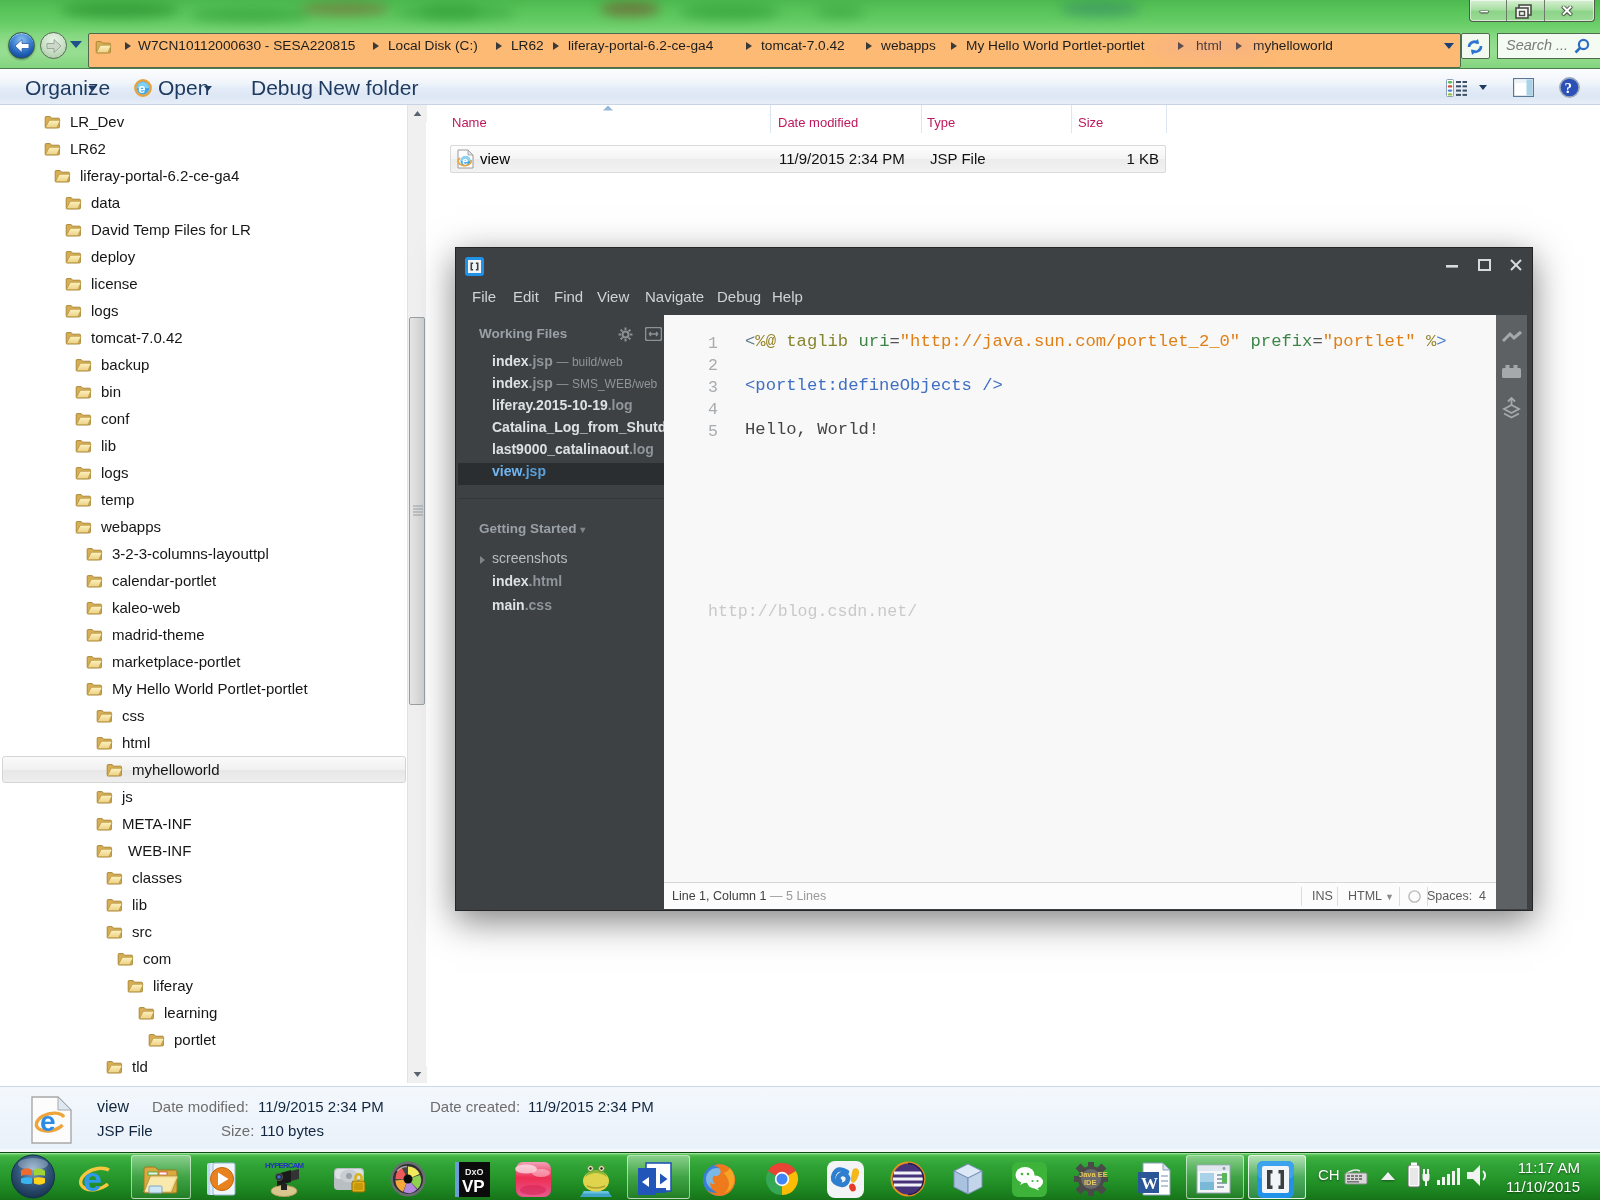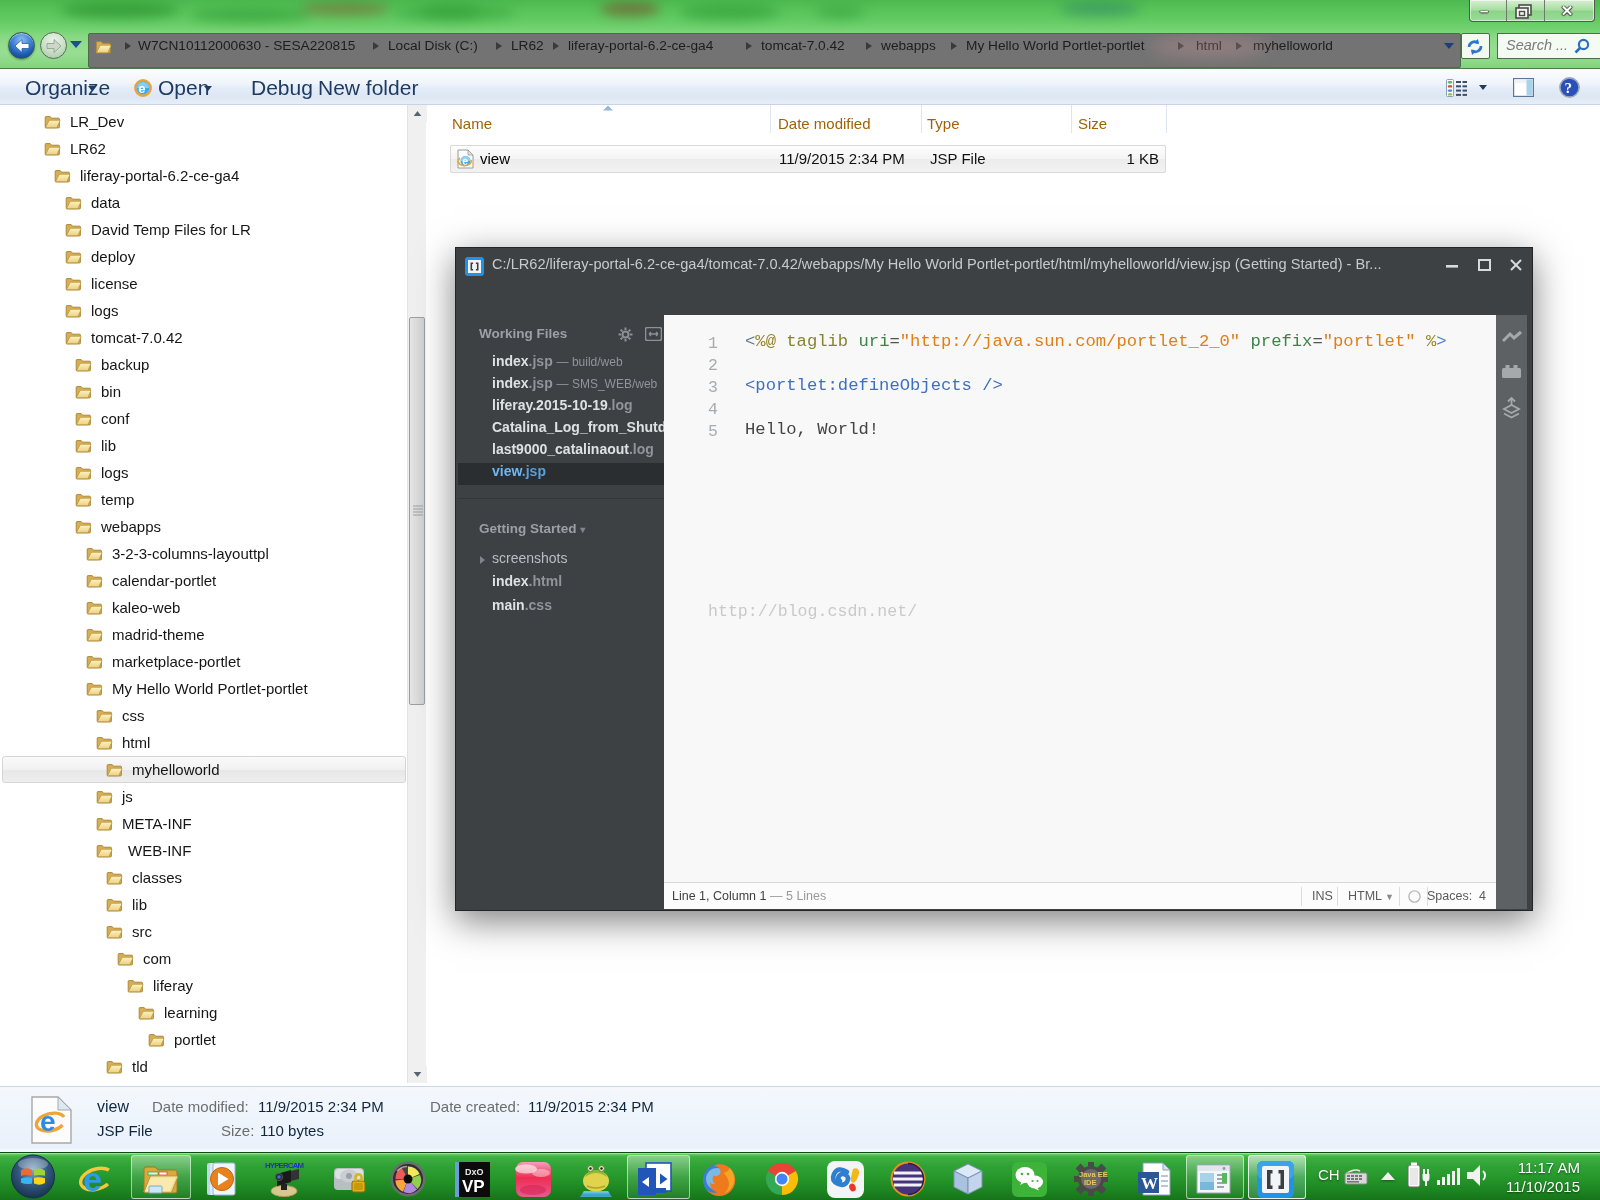--- a/index.html
+++ b/index.html
@@ -15,41 +15,41 @@
 #capbtns .cb{flex:1;position:relative;border-right:1px solid #6f7a6b}
 #capbtns .cb:last-child{border-right:none}
 .glyph{position:absolute;color:#fff;text-shadow:0 0 1px #3b4038,0 1px 1px #3b4038,1px 0 1px #3b4038,-1px 0 1px #3b4038;font-weight:bold}
 #backBtn{left:8px;top:32px;width:27px;height:27px;border-radius:50%;
  background:radial-gradient(circle at 50% 28%,#8fc0ee 0%,#4488d8 38%,#1c5ab0 68%,#123c7e 100%);
  border:1px solid #35573a;box-shadow:inset 0 1px 1px rgba(255,255,255,.5),0 1px 2px rgba(0,0,0,.3)}
 #fwdBtn{left:40px;top:32px;width:27px;height:27px;border-radius:50%;
  background:radial-gradient(circle at 50% 30%,#e9f4e7 0%,#cfe3cc 45%,#b7d2b4 75%,#a8c8a6 100%);
  border:1px solid #5c6b58}
 #navdrop{left:70px;top:41px;width:0;height:0;border-left:6px solid transparent;border-right:6px solid transparent;border-top:7px solid #1c4f8b}
-#addrBar{left:88px;top:33px;width:1373px;height:35px;background:#737373;border:1px solid #4e6b4e;border-radius:2px;overflow:hidden}
+#addrBar{left:88px;top:33px;width:1373px;height:35px;background:#fdba74;border:1px solid #4e6b4e;border-radius:2px;overflow:hidden}
 #refreshBtn{left:1461px;top:33px;width:29px;height:26px;background:#f2faf0;border:1px solid #4e6b4e;border-radius:2px}
 #searchBox{left:1497px;top:33px;width:120px;height:26px;background:#f4fbf2;border:1px solid #4e6b4e;border-radius:0}
 .bc{position:absolute;top:0;height:24px;line-height:24px;font-size:13.7px;color:#1d1d1d;white-space:nowrap}
 .bsep{position:absolute;top:8px;width:0;height:0;border-top:4.5px solid transparent;border-bottom:4.5px solid transparent;border-left:6px solid #3a3a3a}
 #toolbar{left:0;top:68px;width:1600px;height:37px;
  background:linear-gradient(180deg,#fcfdfe 0%,#f0f5fb 40%,#e3ecf7 55%,#dde7f4 80%,#e7eef8 100%);
  border-top:1px solid #4e7c4e;border-bottom:1px solid #c8d4e4}
 .tbtxt{position:absolute;top:9px;height:20px;line-height:20px;font-size:21px;color:#1f3b60;white-space:nowrap}
 .tbdrop{position:absolute;top:17px;width:0;height:0;border-left:4.5px solid transparent;border-right:4.5px solid transparent;border-top:5px solid #1f3b60}
 
 #mainArea{left:0;top:105px;width:1600px;height:981px;background:#fff}
 .trow{position:absolute;height:27px;line-height:27px;font-size:15px;color:#161616;white-space:nowrap}
 #selRow{left:2px;top:651px;width:404px;height:27px;border:1px solid #d5d5d5;border-radius:3px;
  background:linear-gradient(180deg,#fafafa,#f1f1f1 50%,#e7e7e7 51%,#eeeeee)}
 
 #vsb{left:407px;top:0px;width:19px;height:978px;background:#f0f0f0;border-left:1px solid #e3e3e3}
 .sbBtn{position:absolute;left:0;width:19px;height:17px;background:#f0f0f0}
 #vsbThumb{position:absolute;left:1px;top:212px;width:16px;height:388px;background:linear-gradient(90deg,#e6e6e6,#d0d0d0);border:1px solid #98a0a6;border-radius:2px}
 
-.hdr{position:absolute;top:10px;font-size:15px;color:#a16207;white-space:nowrap}
+.hdr{position:absolute;top:10px;font-size:13px;color:#be185d;white-space:nowrap}
 .hline{position:absolute;top:0;width:1px;height:28px;background:#dce5f0}
 
 #fileRow{left:450px;top:40px;width:716px;height:28px;border:1px solid #d9d9d9;border-radius:2px;
  background:linear-gradient(180deg,#fdfdfd,#f4f4f4 50%,#ececec 51%,#f2f2f2)}
 .fcell{position:absolute;top:0;height:26px;line-height:26px;font-size:15px;color:#111;white-space:nowrap}
 
 #details{left:0;top:1086px;width:1600px;height:63px;background:linear-gradient(180deg,#f4f8fd,#e9f1fa);border-top:1px solid #c9d8ea}
 .dlabel{position:absolute;font-size:15px;color:#6d6d6d;white-space:nowrap}
 .dval{position:absolute;font-size:15px;color:#11263e;white-space:nowrap}
 
@@ -421,33 +421,41 @@
 <div class="dval" style="left:528px;top:11px">11/9/2015 2:34 PM</div>
 </div>
 <div class="abs" id="bw">
 <div id="bwTitle">
 <svg class="abs" style="left:9px;top:9px" width="19" height="19">
           <rect x="0" y="0" width="19" height="19" rx="3" fill="#2092e8"></rect>
           <rect x="3" y="3" width="13" height="13" fill="#f2f5f7"></rect>
           <path d="M5.5,5.5 h2.6 v1.6 h-1 v4.8 h1 v1.6 h-2.6 z" fill="#3b3f42"></path>
           <path d="M13.5,5.5 h-2.6 v1.6 h1 v4.8 h-1 v1.6 h2.6 z" fill="#3b3f42"></path>
         </svg>
-<span class="abs" style="left:36px;top:8px;font-size:14.6px;color:#c7cacd;white-space:nowrap;letter-spacing:0">C:/LR62/liferay-portal-6.2-ce-ga4/tomcat-7.0.42/webapps/My Hello World Portlet-portlet/html/myhelloworld/view.jsp (Getting Started) - Br...</span>
 <svg class="abs" style="left:990px;top:17px" width="12" height="3">
           <rect width="12" height="2.6" fill="#d8dbdd"></rect>
         </svg>
 <svg class="abs" style="left:1022px;top:11px" width="13" height="12">
           <rect x="1" y="1" width="11" height="10" fill="none" stroke="#d8dbdd" stroke-width="2"></rect>
         </svg>
 <svg class="abs" style="left:1054px;top:11px" width="12" height="12">
           <g stroke="#d8dbdd" stroke-width="2">
             <line x1="1" y1="1" x2="11" y2="11"></line>
             <line x1="11" y1="1" x2="1" y2="11"></line>
           </g>
         </svg>
+</div>
+<div id="bwMenu">
+<span class="bmenu" style="left:16px">File</span>
+<span class="bmenu" style="left:57px">Edit</span>
+<span class="bmenu" style="left:98px">Find</span>
+<span class="bmenu" style="left:141px">View</span>
+<span class="bmenu" style="left:189px">Navigate</span>
+<span class="bmenu" style="left:261px">Debug</span>
+<span class="bmenu" style="left:316px">Help</span>
 </div>
 <div id="bwSide">
 <div class="shdr" style="top:11px">Working Files</div>
 <svg class="abs" style="left:160px;top:12px" width="15" height="15">
           <circle cx="7.5" cy="7.5" r="3" fill="none" stroke="#8b9196" stroke-width="2"></circle>
           <g stroke="#8b9196" stroke-width="2">
             <line x1="7.5" y1="0.5" x2="7.5" y2="3"></line>
             <line x1="7.5" y1="12" x2="7.5" y2="14.5"></line>
             <line x1="0.5" y1="7.5" x2="3" y2="7.5"></line>
             <line x1="12" y1="7.5" x2="14.5" y2="7.5"></line>

